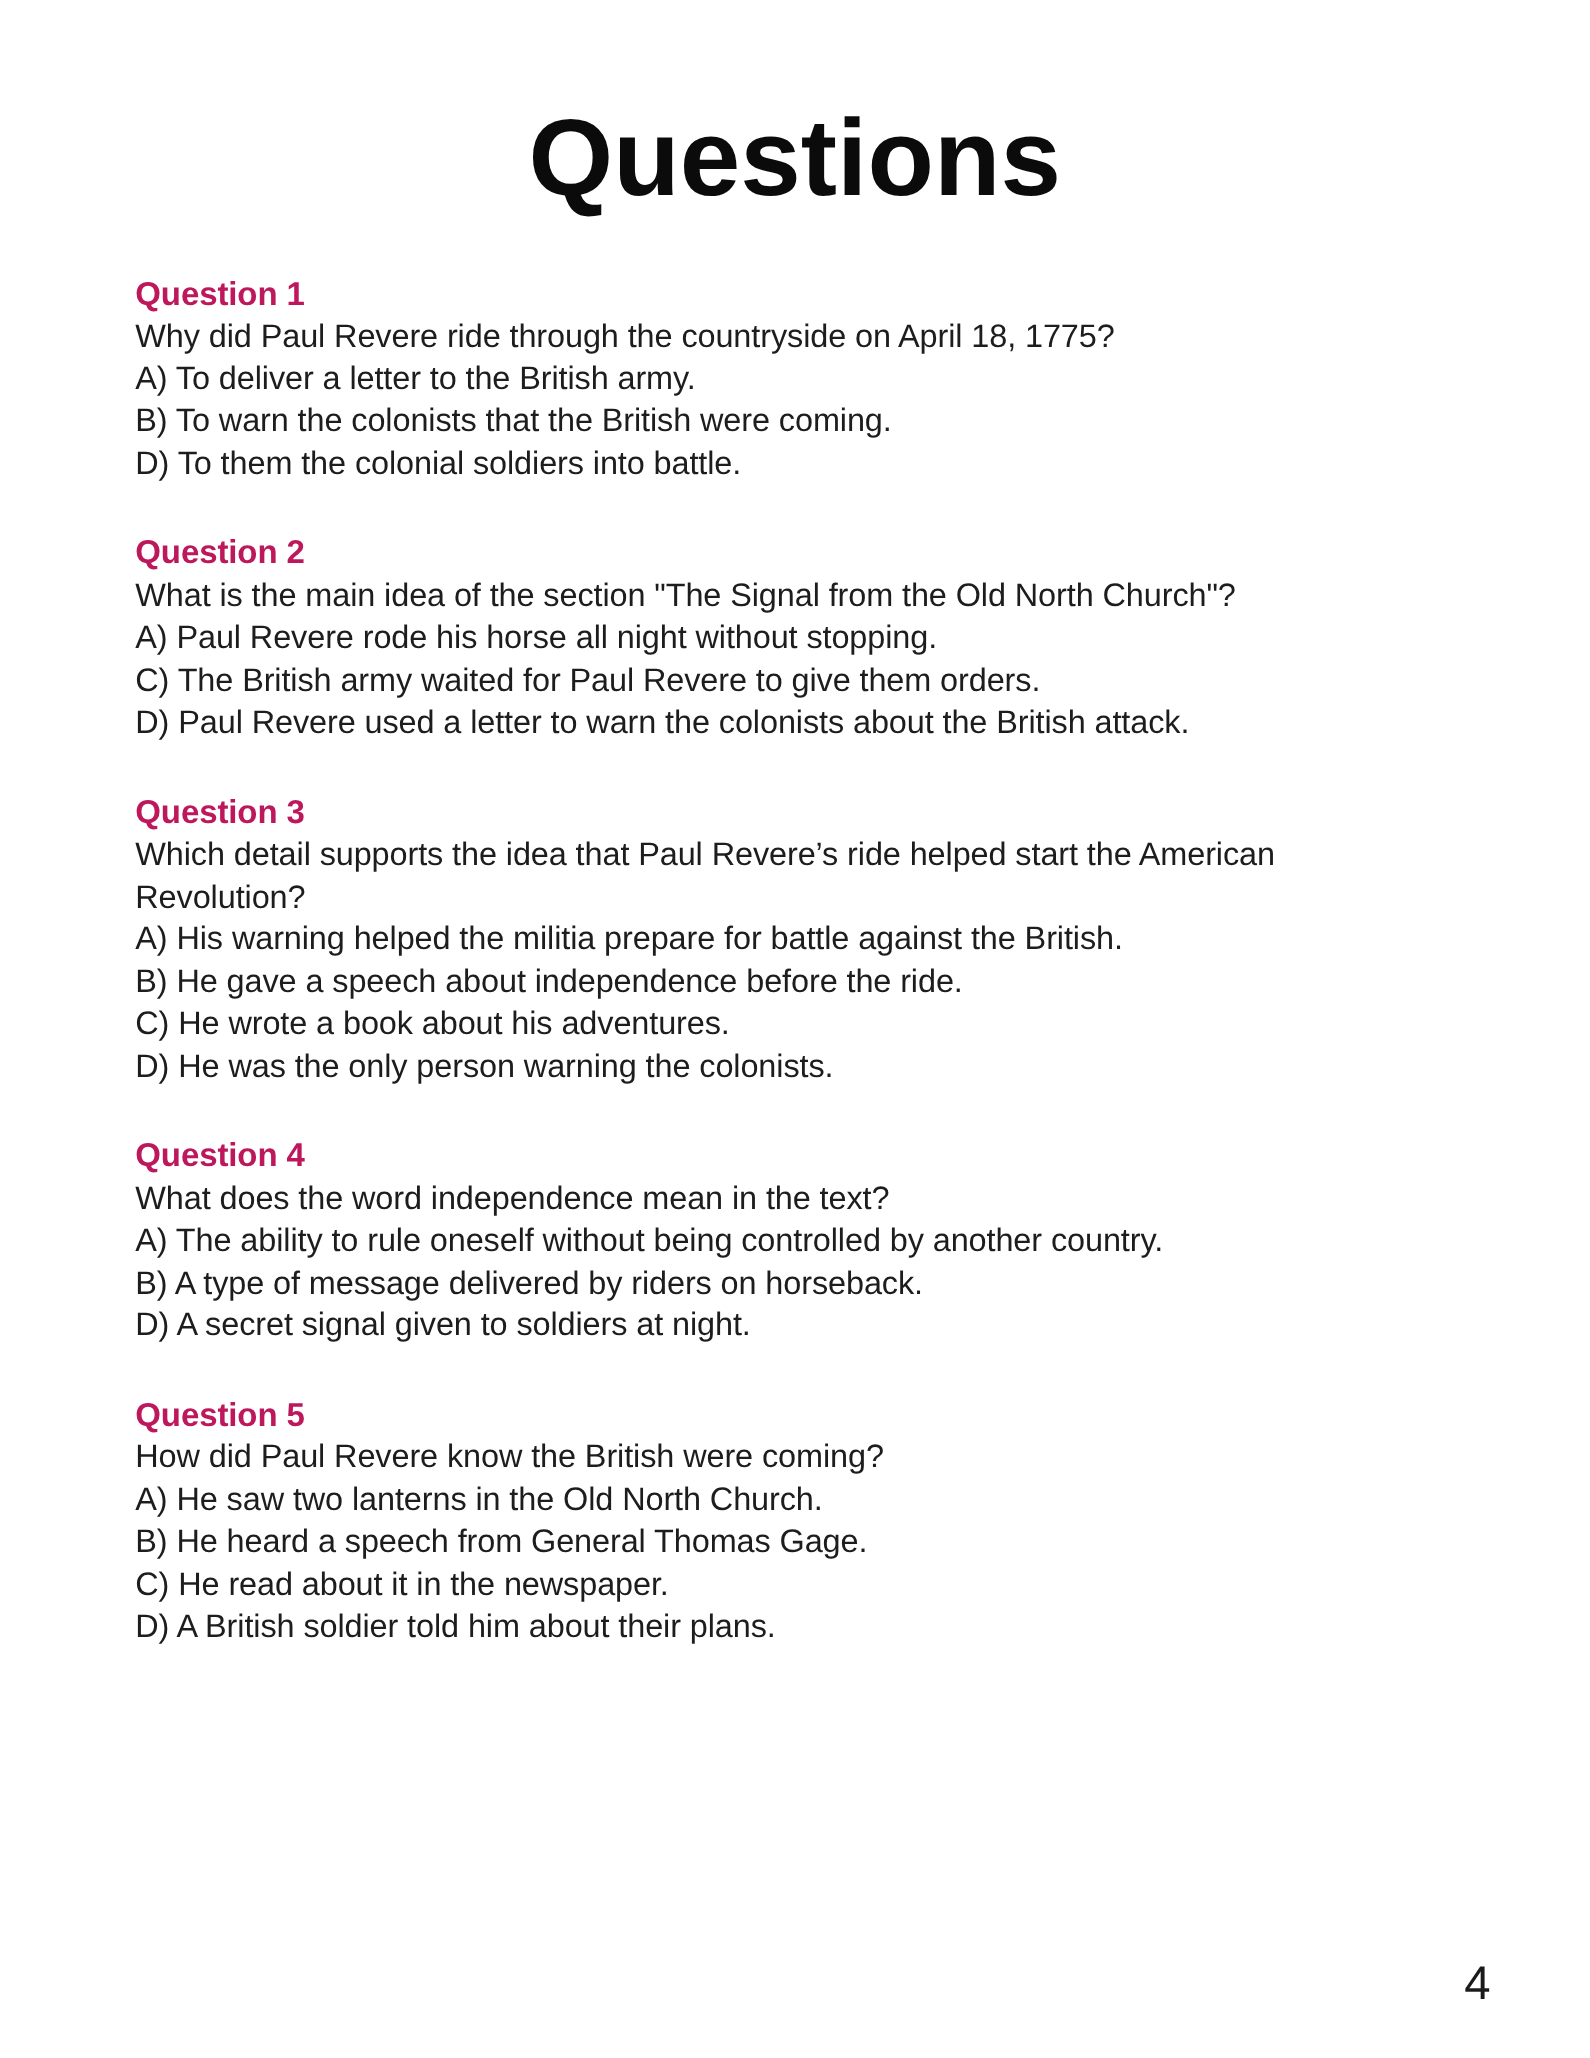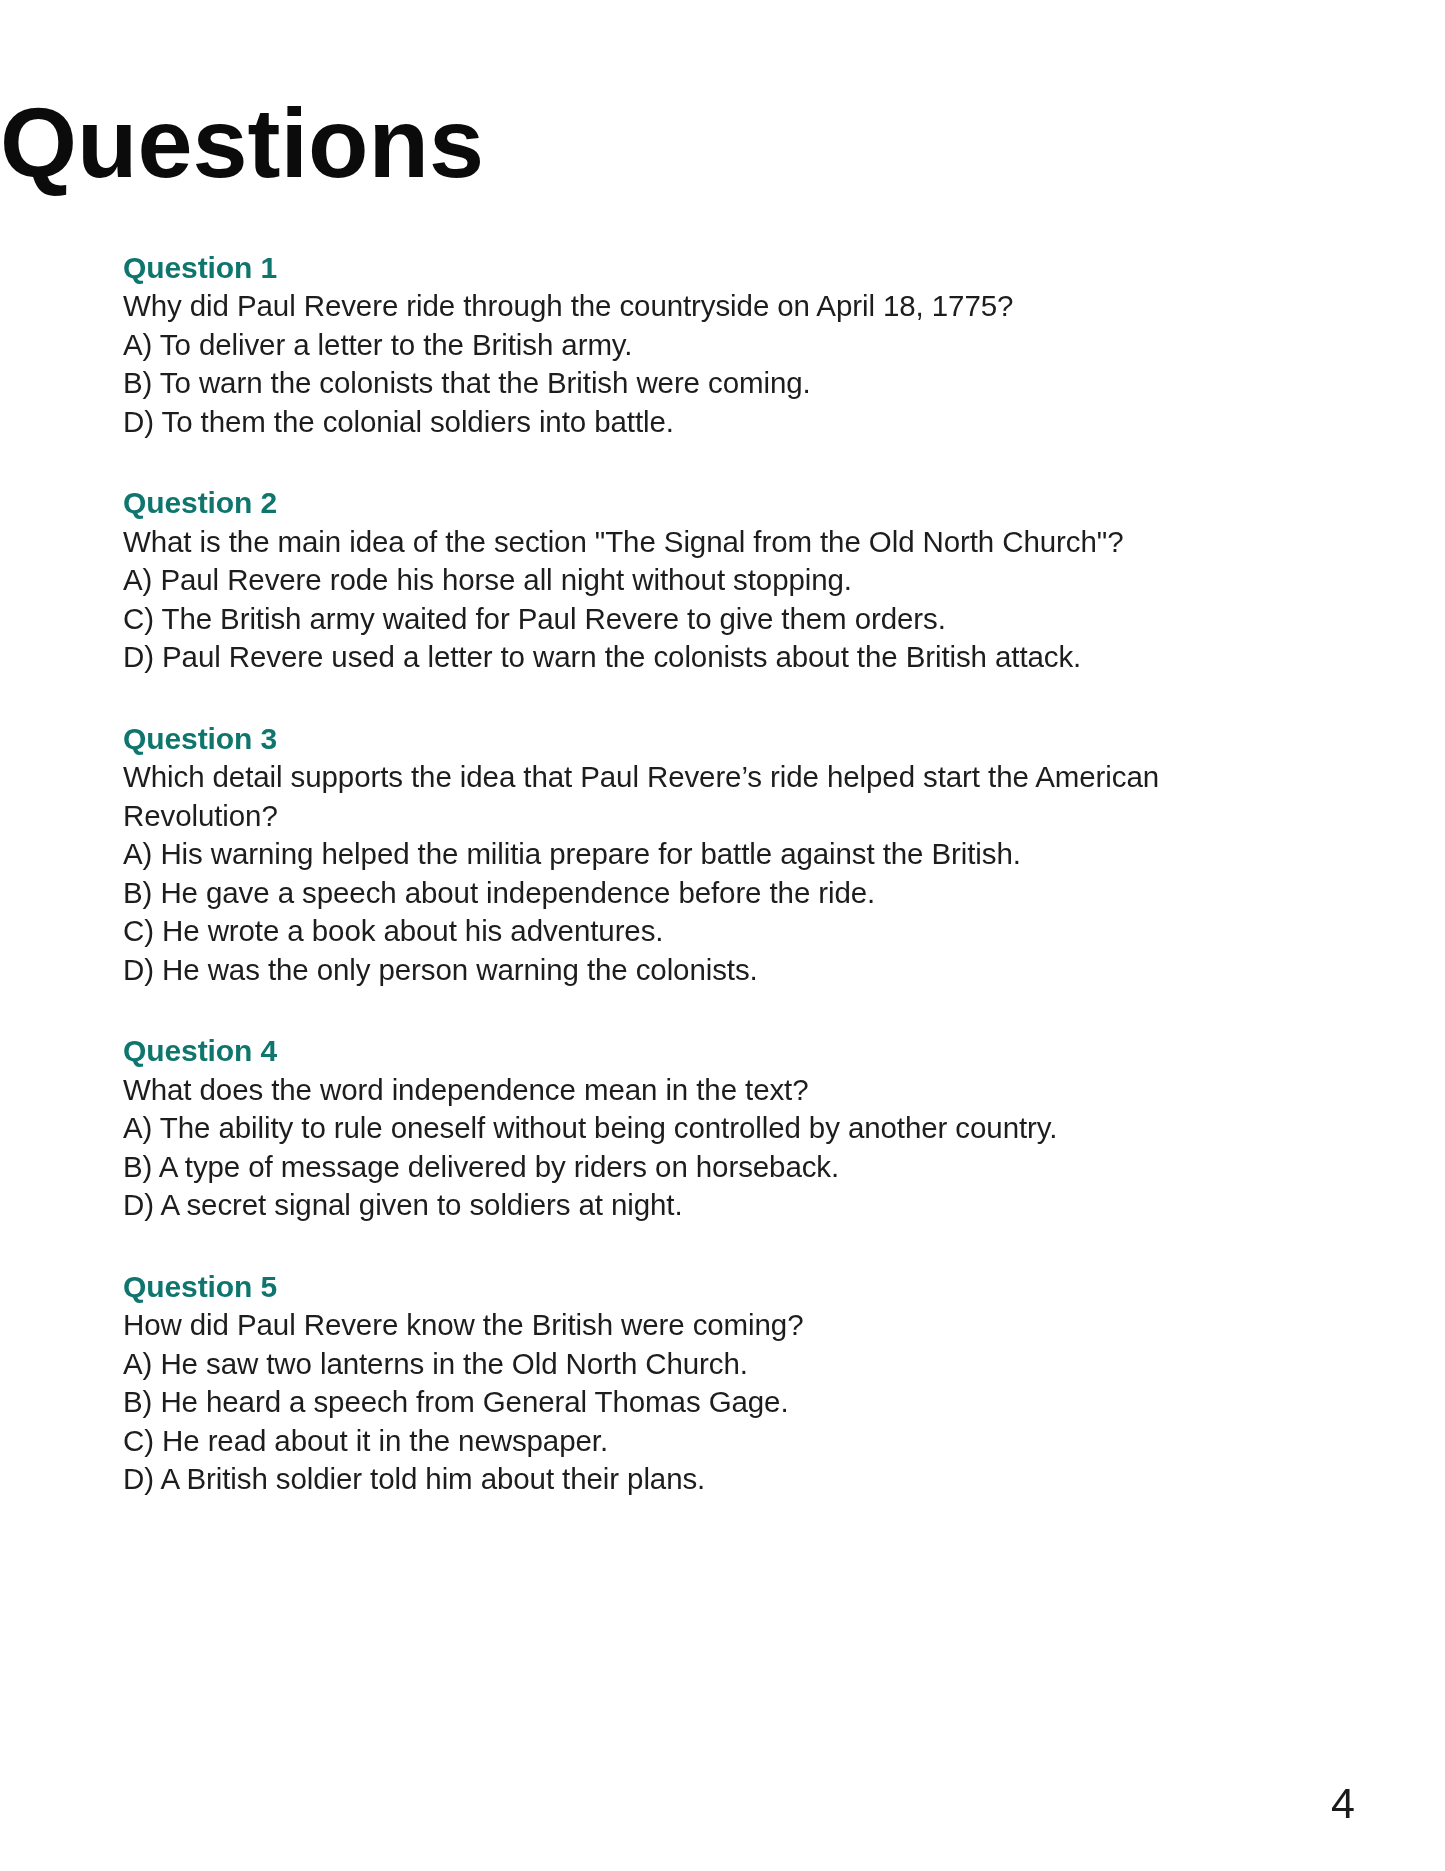--- a/index.html
+++ b/index.html
@@ -15,20 +15,21 @@
     font-family: "Liberation Sans", sans-serif;
     color: #1d1d1d;
   }
   .page {
     width: 100%;
     height: 100%;
     position: relative;
   }
   .page-title {
     margin: 84px 0 0 0;
+    text-align: center;
     font-size: 99px;
     line-height: 1.2;
     font-weight: bold;
     letter-spacing: 0px;
     color: #0b0b0b;
   }
   .content {
     width: 1165px;
     margin: 46px 0 0 123px;
     font-size: 29.5px;
@@ -39,21 +40,21 @@
     margin: 0 0 43px 0;
   }
   .question-block:last-child {
     margin-bottom: 0;
   }
   .question-heading {
     margin: 0;
     font-size: 30px;
     line-height: 38.5px;
     font-weight: bold;
-    color: #0f766e;
+    color: #be185d;
   }
   .question-text, .answer-option {
     margin: 0;
   }
   .page-number {
     position: absolute;
     top: 1694px;
     right: 90px;
     font-size: 43px;
     line-height: 1.2;

